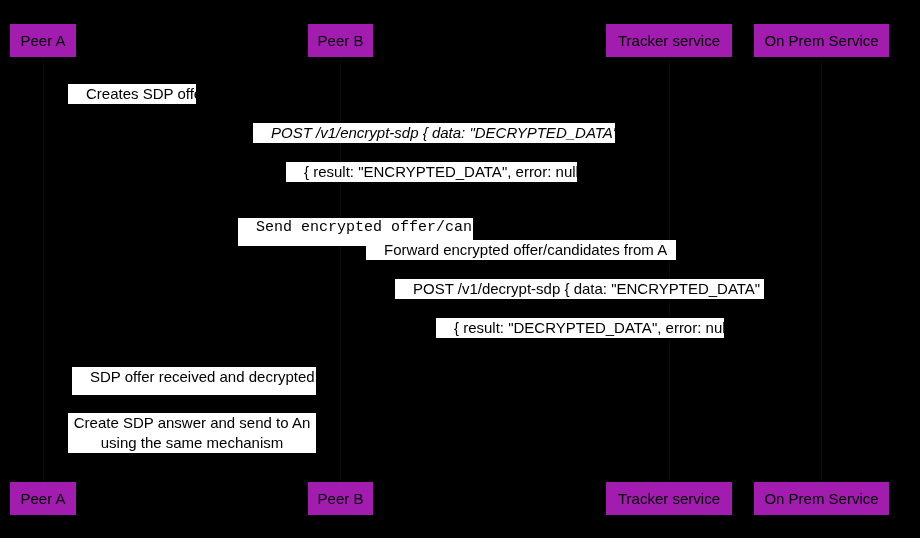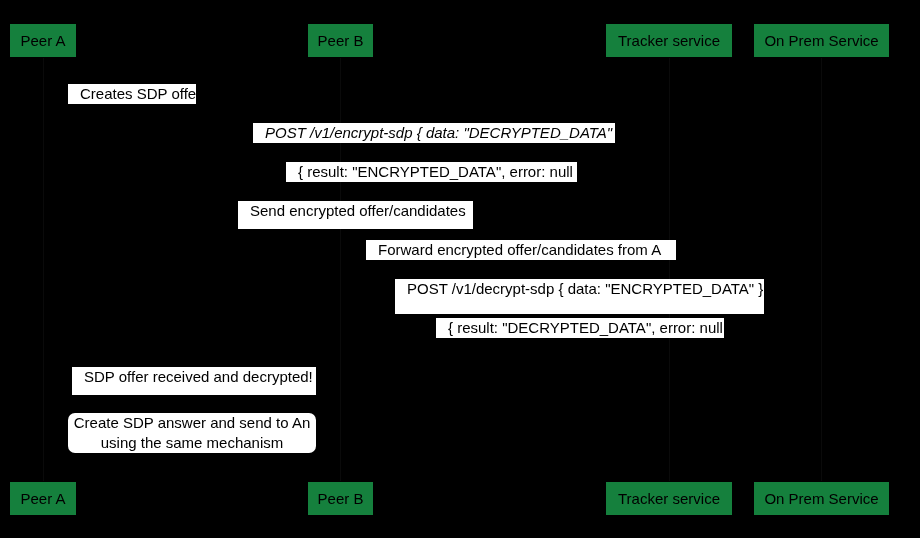--- a/index.html
+++ b/index.html
@@ -19,39 +19,39 @@
   }
   .lifeline {
     position: absolute;
     width: 1px;
     background: #0a0a0a;
     top: 57px;
     bottom: 57px;
   }
   .participant {
     position: absolute;
-    background: #15803d;
+    background: #a21caf;
     color: #000000;
     border: 1px solid #000000;
     box-sizing: border-box;
     height: 35px;
     line-height: 33px;
     text-align: center;
     font-size: 15px;
     white-space: nowrap;
     overflow: hidden;
   }
   .msg {
     position: absolute;
     background: #ffffff;
     color: #000000;
     font-size: 15px;
     line-height: 20px;
     white-space: nowrap;
-    padding: 0 12px;
+    padding: 0 18px;
     box-sizing: border-box;
   }
   .msg.multiline {
     white-space: normal;
     text-align: center;
     padding: 0 2px;
   }
 </style>
 </head>
 <body>
@@ -66,26 +66,26 @@
   <div id="participants-top">
       <div class="participant" style="left: 9px; top: 23px; width: 68px; height: 35px; line-height: 33px;">Peer A</div>
       <div class="participant" style="left: 307px; top: 23px; width: 67px; height: 35px; line-height: 33px;">Peer B</div>
       <div class="participant" style="left: 605px; top: 23px; width: 128px; height: 35px; line-height: 33px;">Tracker service</div>
       <div class="participant" style="left: 753px; top: 23px; width: 137px; height: 35px; line-height: 33px;">On Prem Service</div>
     </div>
   <div id="messages">
       <div class="msg" style="left: 68px; top: 84px; width: 128px; height: 20px;">Creates SDP offer</div>
       <div class="msg" style="left: 253px; top: 123px; width: 362px; height: 20px; font-style: italic;">POST /v1/encrypt-sdp { data: "DECRYPTED_DATA" }</div>
       <div class="msg" style="left: 286px; top: 162px; width: 291px; height: 20px;">{ result: "ENCRYPTED_DATA", error: null }</div>
-      <div class="msg" style="left: 238px; top: 201px; width: 235px; height: 28px;">Send encrypted offer/candidates</div>
+      <div class="msg" style="left: 238px; top: 218px; width: 235px; height: 28px; font-family: Liberation Mono, monospace;">Send encrypted offer/candidates</div>
       <div class="msg" style="left: 366px; top: 240px; width: 310px; height: 20px;">Forward encrypted offer/candidates from A</div>
-      <div class="msg" style="left: 395px; top: 279px; width: 369px; height: 35px;">POST /v1/decrypt-sdp { data: "ENCRYPTED_DATA" }</div>
+      <div class="msg" style="left: 395px; top: 279px; width: 369px; height: 20px;">POST /v1/decrypt-sdp { data: "ENCRYPTED_DATA" }</div>
       <div class="msg" style="left: 436px; top: 318px; width: 288px; height: 20px;">{ result: "DECRYPTED_DATA", error: null }</div>
       <div class="msg" style="left: 72px; top: 367px; width: 244px; height: 28px; text-align: center;">SDP offer received and decrypted!</div>
-      <div class="msg multiline" style="left: 68px; top: 413px; width: 248px; height: 40px; border-radius: 7px;">Create SDP answer and send to An using the same mechanism</div>
+      <div class="msg multiline" style="left: 68px; top: 413px; width: 248px; height: 40px;">Create SDP answer and send to An using the same mechanism</div>
     </div>
   <div id="participants-bottom">
       <div class="participant" style="left: 9px; top: 481px; width: 68px; height: 35px; line-height: 33px;">Peer A</div>
       <div class="participant" style="left: 307px; top: 481px; width: 67px; height: 35px; line-height: 33px;">Peer B</div>
       <div class="participant" style="left: 605px; top: 481px; width: 128px; height: 35px; line-height: 33px;">Tracker service</div>
       <div class="participant" style="left: 753px; top: 481px; width: 137px; height: 35px; line-height: 33px;">On Prem Service</div>
     </div>
 </div>
 
 </body></html>

